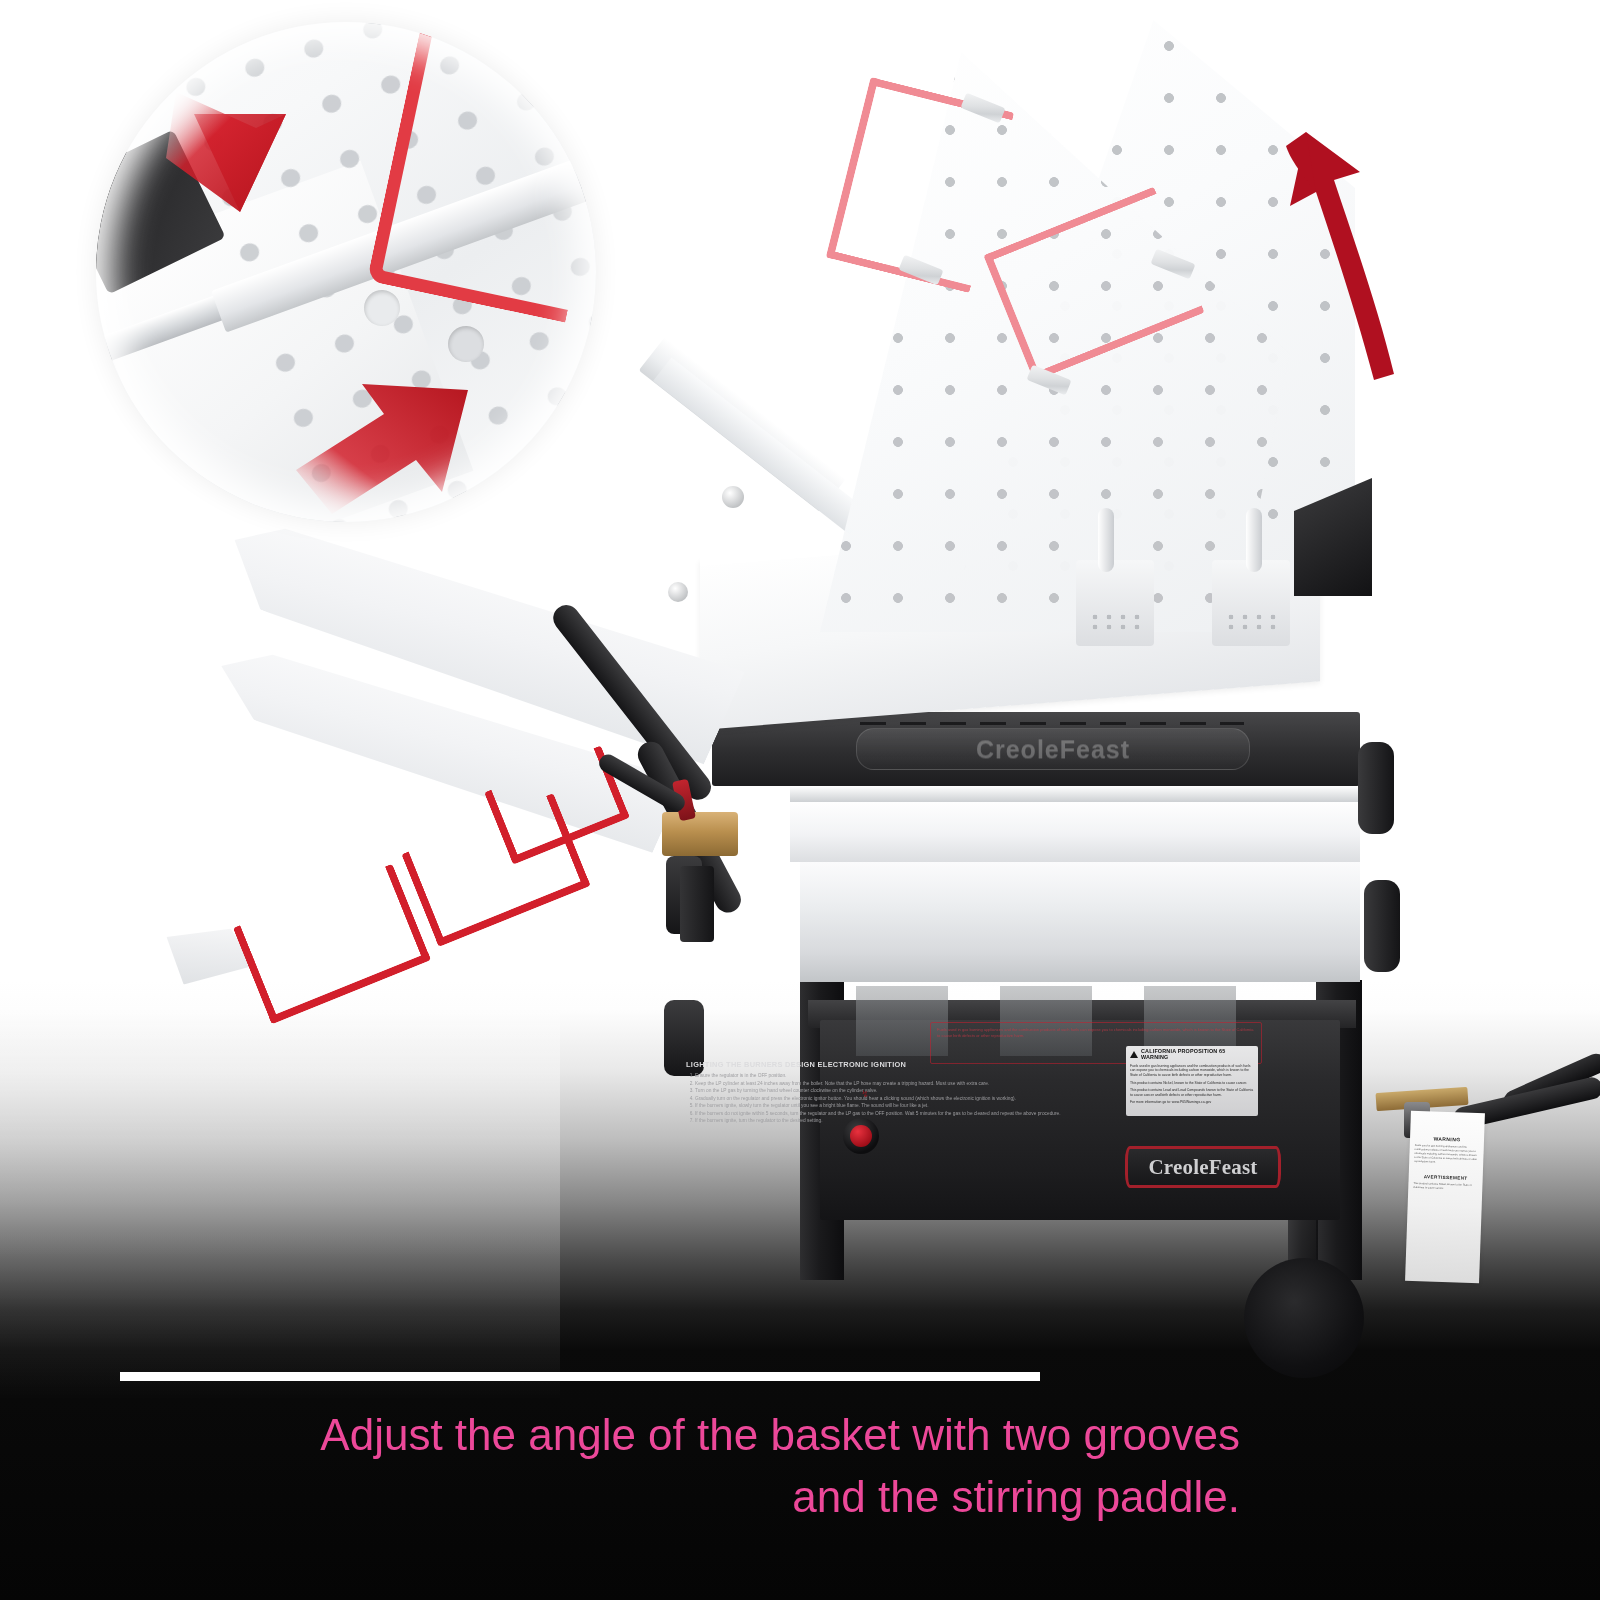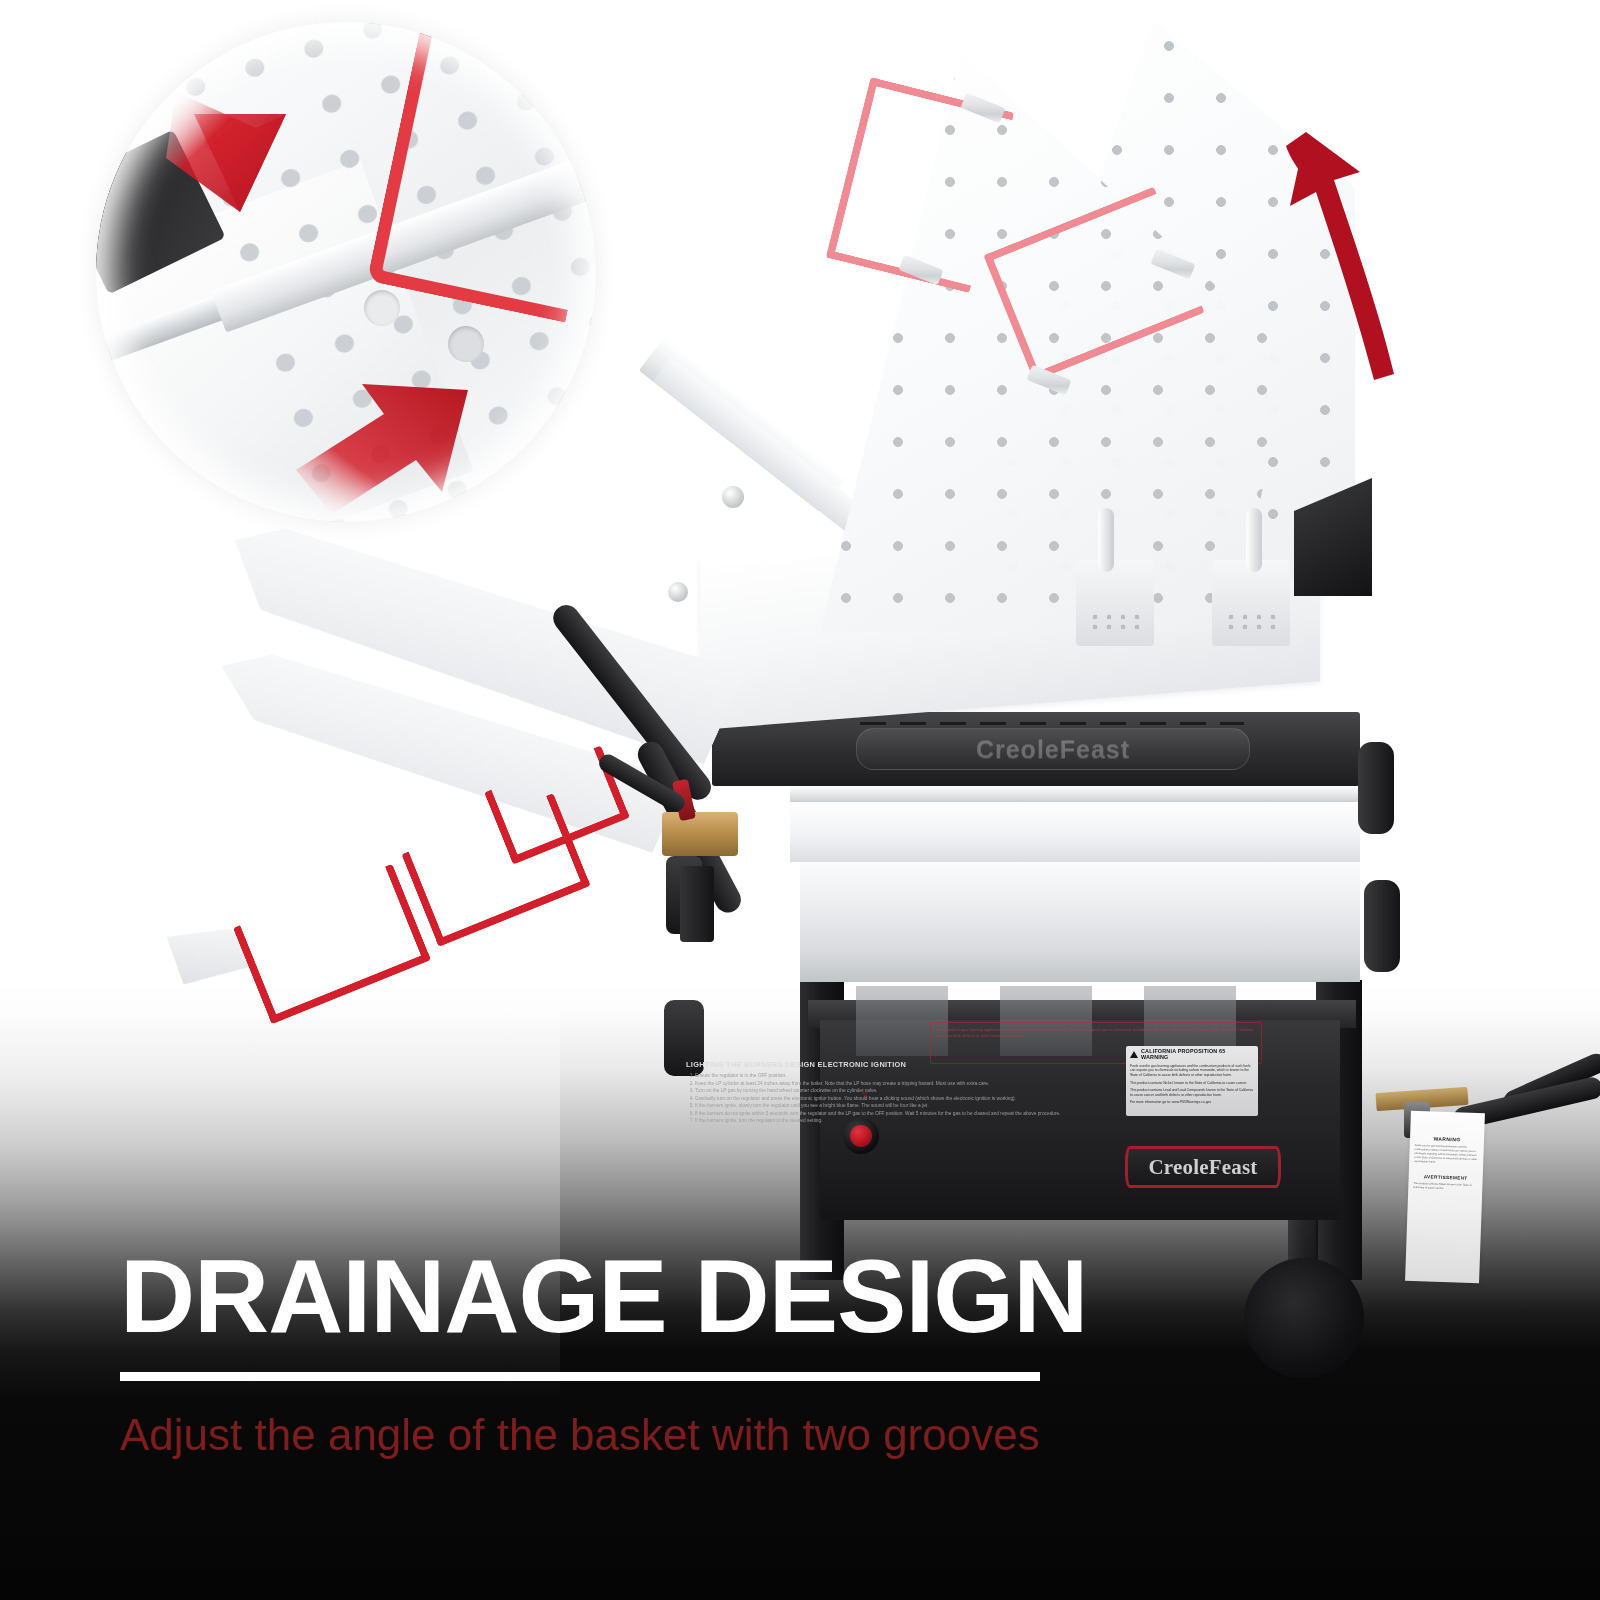--- a/index.html
+++ b/index.html
@@ -294,22 +294,23 @@
     font-size:104px;font-weight:bold;color:#ffffff;
     letter-spacing:-1px;line-height:1;
     font-family:"Liberation Sans", sans-serif;
     white-space:nowrap;
   }
   #rule{
     position:absolute;left:120px;top:1372px;width:920px;height:9px;background:#ffffff;
   }
   #subtext{
     position:absolute;left:120px;top:1404px;width:1120px;
-    font-size:44px;color:#7f1d1d;line-height:1.42;
+    font-size:44px;color:#ec4899;line-height:1.42;
     font-family:"Liberation Sans", sans-serif;
+    text-align:right;
   }
 </style>
 </head>
 <body>
 
 <div id="stage">
 
   <div class="abs bg-gradient"></div>
   <div class="abs bg-soft-left"></div>
 
@@ -485,19 +486,19 @@
           <stop offset="36%" stop-color="#d21f2b" stop-opacity=".85"></stop>
           <stop offset="100%" stop-color="#b5161f"></stop>
         </linearGradient>
       </defs>
       <path d="M4 96 L92 40 L70 10 L176 16 L150 118 L124 86 L40 140 Z" fill="url(#ia2)"></path>
     </svg>
 
     <div class="in-edge"></div>
   </div>
 
-  <div id="headline">DRAINAGE DESIGN</div>
   <div id="rule"></div>
   <div id="subtext">
     <div>Adjust the angle of the basket with two grooves</div>
+    <div>and the stirring paddle.</div>
   </div>
 
 </div>
 
 </body></html>

